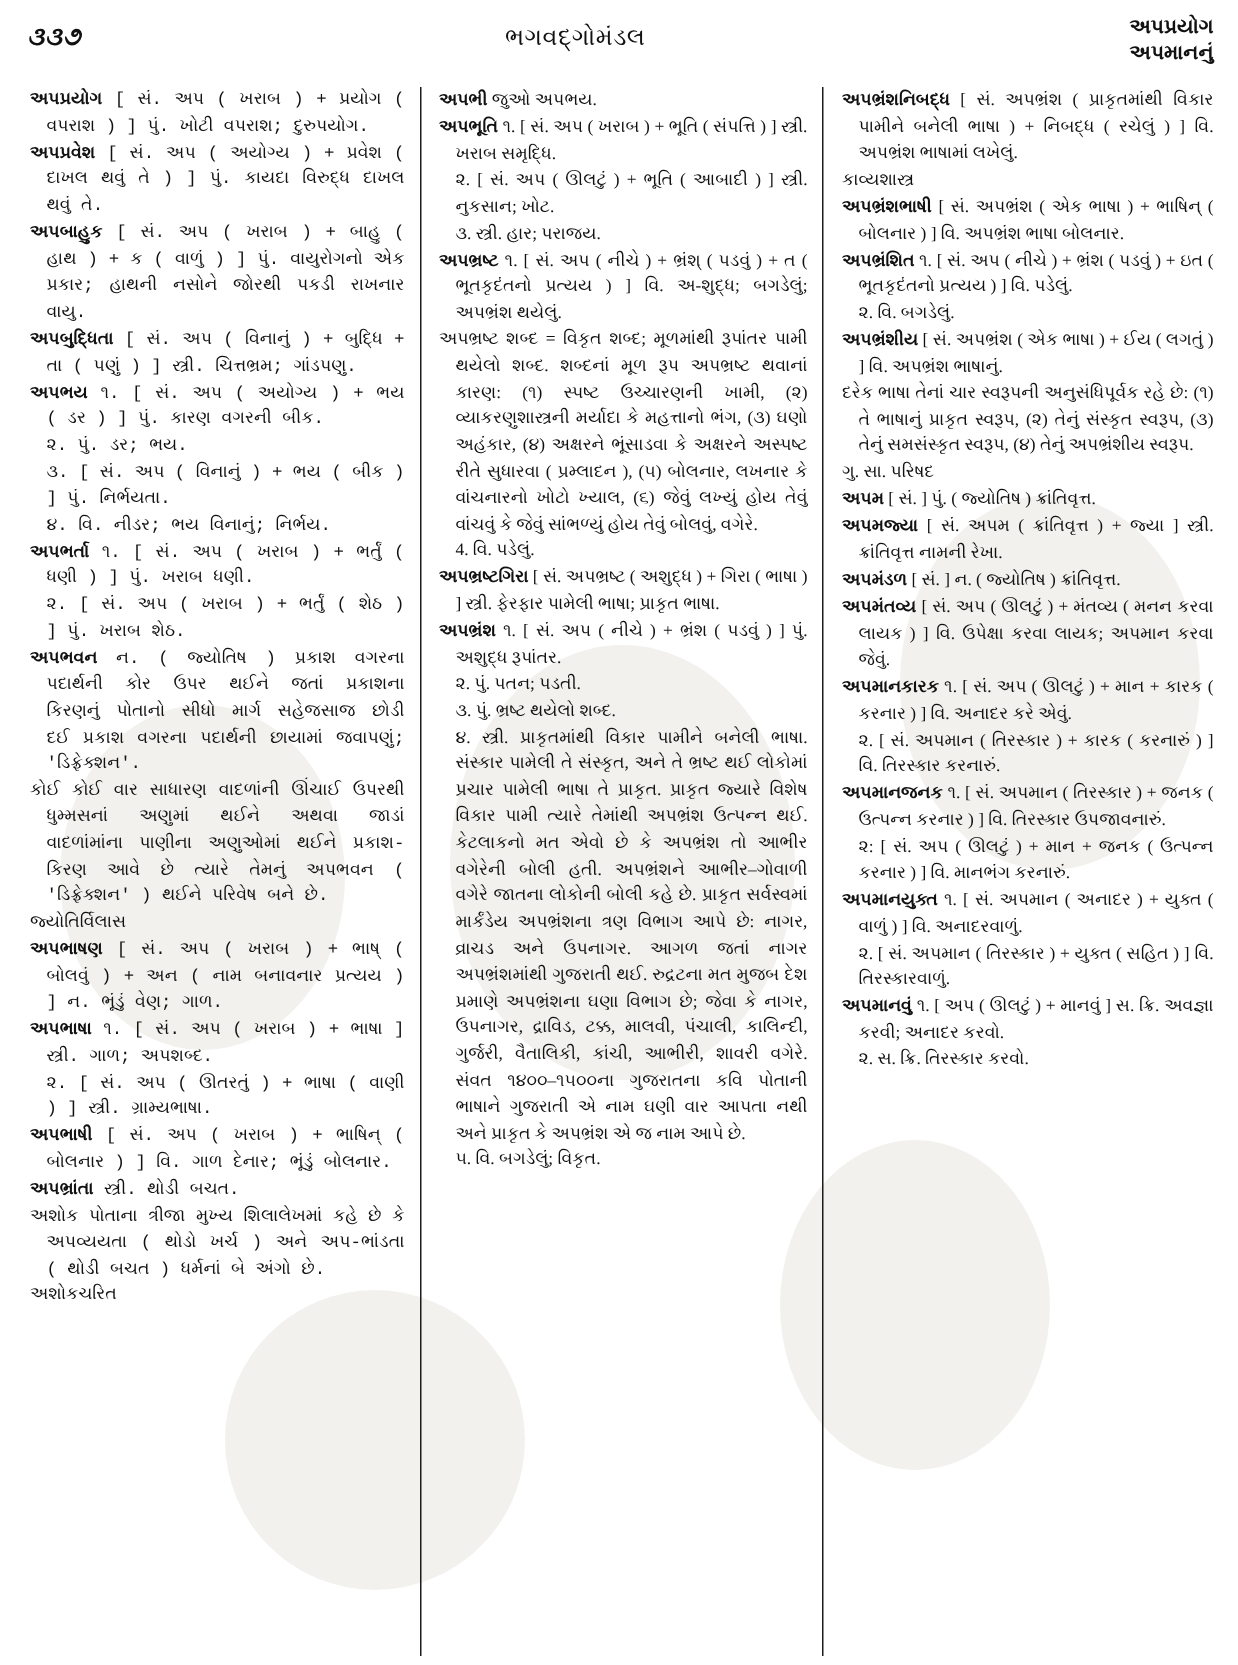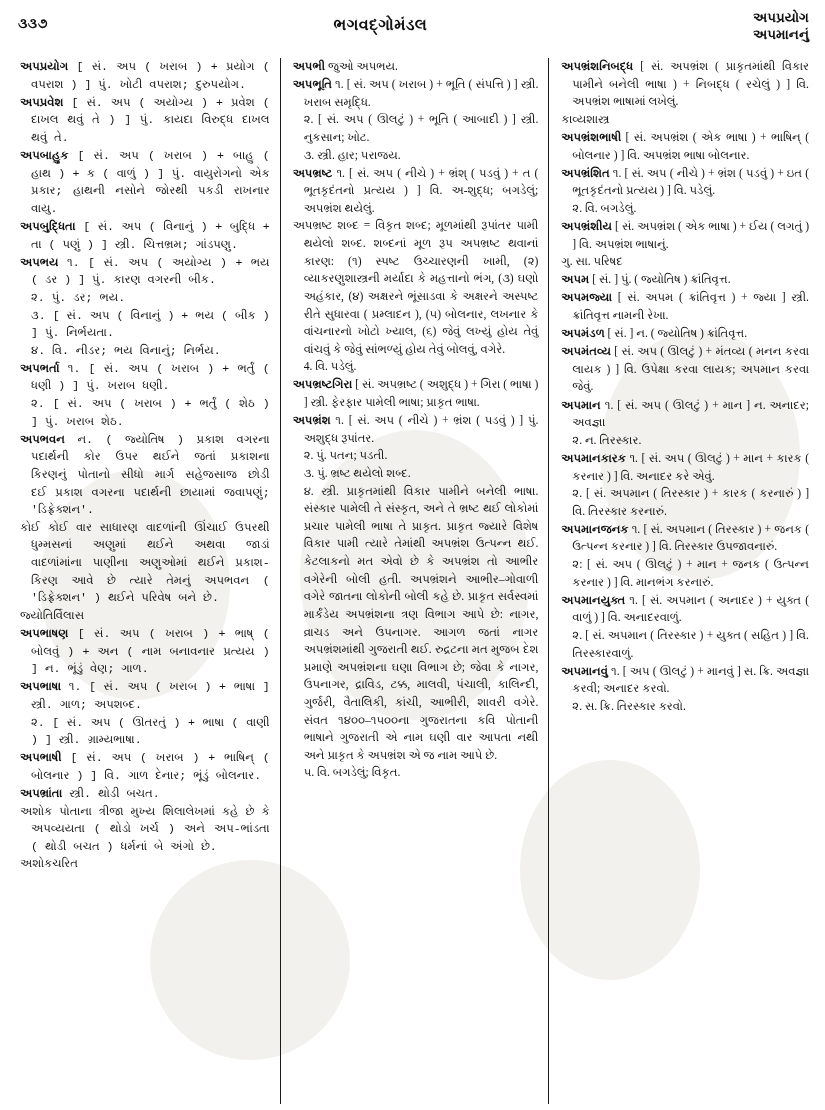--- a/index.html
+++ b/index.html
@@ -43,29 +43,30 @@
   
   .running-head {
     display: flex;
     align-items: flex-start;
     justify-content: space-between;
     height: 46px;
     padding: 0 8px 0 10px;
     box-sizing: border-box;
   }
   .folio {
-    font-size: 14px;
+    font-size: 17px;
     font-weight: bold;
     letter-spacing: 0.5px;
     line-height: 1.1;
     padding-top: 6px;
+    font-style: italic;
   }
   .head-center {
     font-size: 16px;
-    font-weight: bold;
+    font-weight: normal;
     letter-spacing: 0.3px;
     padding-top: 6px;
     flex: 0 0 auto;
     margin-left: -40px;
   }
   .head-right {
     text-align: right;
     font-size: 13.5px;
     font-weight: bold;
     line-height: 1.25;
@@ -214,37 +215,34 @@
         </div>
         <div class="entry">
           <p class=""><span class="headword">અપભ્રંશભાષી</span> [ સં. અપભ્રંશ ( એક ભાષા ) + ભાષિન્ ( બોલનાર ) ] વિ. અપભ્રંશ ભાષા બોલનાર.</p>
         </div>
         <div class="entry">
           <p class=""><span class="headword">અપભ્રંશિત</span> ૧. [ સં. અપ ( નીચે ) + ભ્રંશ ( પડવું ) + ઇત ( ભૂતકૃદંતનો પ્રત્યય ) ] વિ. પડેલું.</p>
           <p class="sense">૨. વિ. બગડેલું.</p>
         </div>
         <div class="entry">
           <p class=""><span class="headword">અપભ્રંશીય</span> [ સં. અપભ્રંશ ( એક ભાષા ) + ઈય ( લગતું ) ] વિ. અપભ્રંશ ભાષાનું.</p>
+          <p class="note">દરેક ભાષા તેનાં ચાર સ્વરૂપની અનુસંધિપૂર્વક રહે છે: (૧) તે ભાષાનું પ્રાકૃત સ્વરૂપ, (૨) તેનું સંસ્કૃત સ્વરૂપ, (૩) તેનું સમસંસ્કૃત સ્વરૂપ, (૪) તેનું અપભ્રંશીય સ્વરૂપ.</p>
           <p class="cite">ગુ. સા. પરિષદ</p>
         </div>
         <div class="entry">
           <p class=""><span class="headword">અપમ</span> [ સં. ] પું. ( જ્યોતિષ ) ક્રાંતિવૃત્ત.</p>
         </div>
         <div class="entry">
           <p class=""><span class="headword">અપમજ્યા</span> [ સં. અપમ ( ક્રાંતિવૃત્ત ) + જ્યા ] સ્ત્રી. ક્રાંતિવૃત્ત નામની રેખા.</p>
         </div>
         <div class="entry">
           <p class=""><span class="headword">અપમંડળ</span> [ સં. ] ન. ( જ્યોતિષ ) ક્રાંતિવૃત્ત.</p>
         </div>
         <div class="entry">
           <p class=""><span class="headword">અપમંતવ્ય</span> [ સં. અપ ( ઊલટું ) + મંતવ્ય ( મનન કરવા લાયક ) ] વિ. ઉપેક્ષા કરવા લાયક; અપમાન કરવા જેવું.</p>
-        </div>
-        <div class="entry">
-          <p class=""><span class="headword">અપમાન</span> ૧. [ સં. અપ ( ઊલટું ) + માન ] ન. અનાદર; અવજ્ઞા</p>
-          <p class="sense">૨. ન. તિરસ્કાર.</p>
         </div>
         <div class="entry">
           <p class=""><span class="headword">અપમાનકારક</span> ૧. [ સં. અપ ( ઊલટું ) + માન + કારક ( કરનાર ) ] વિ. અનાદર કરે એવું.</p>
           <p class="sense">૨. [ સં. અપમાન ( તિરસ્કાર ) + કારક ( કરનારું ) ] વિ. તિરસ્કાર કરનારું.</p>
         </div>
         <div class="entry">
           <p class=""><span class="headword">અપમાનજનક</span> ૧. [ સં. અપમાન ( તિરસ્કાર ) + જનક ( ઉત્પન્ન કરનાર ) ] વિ. તિરસ્કાર ઉપજાવનારું.</p>
           <p class="sense">૨: [ સં. અપ ( ઊલટું ) + માન + જનક ( ઉત્પન્ન કરનાર ) ] વિ. માનભંગ કરનારું.</p>
         </div>
         <div class="entry">

